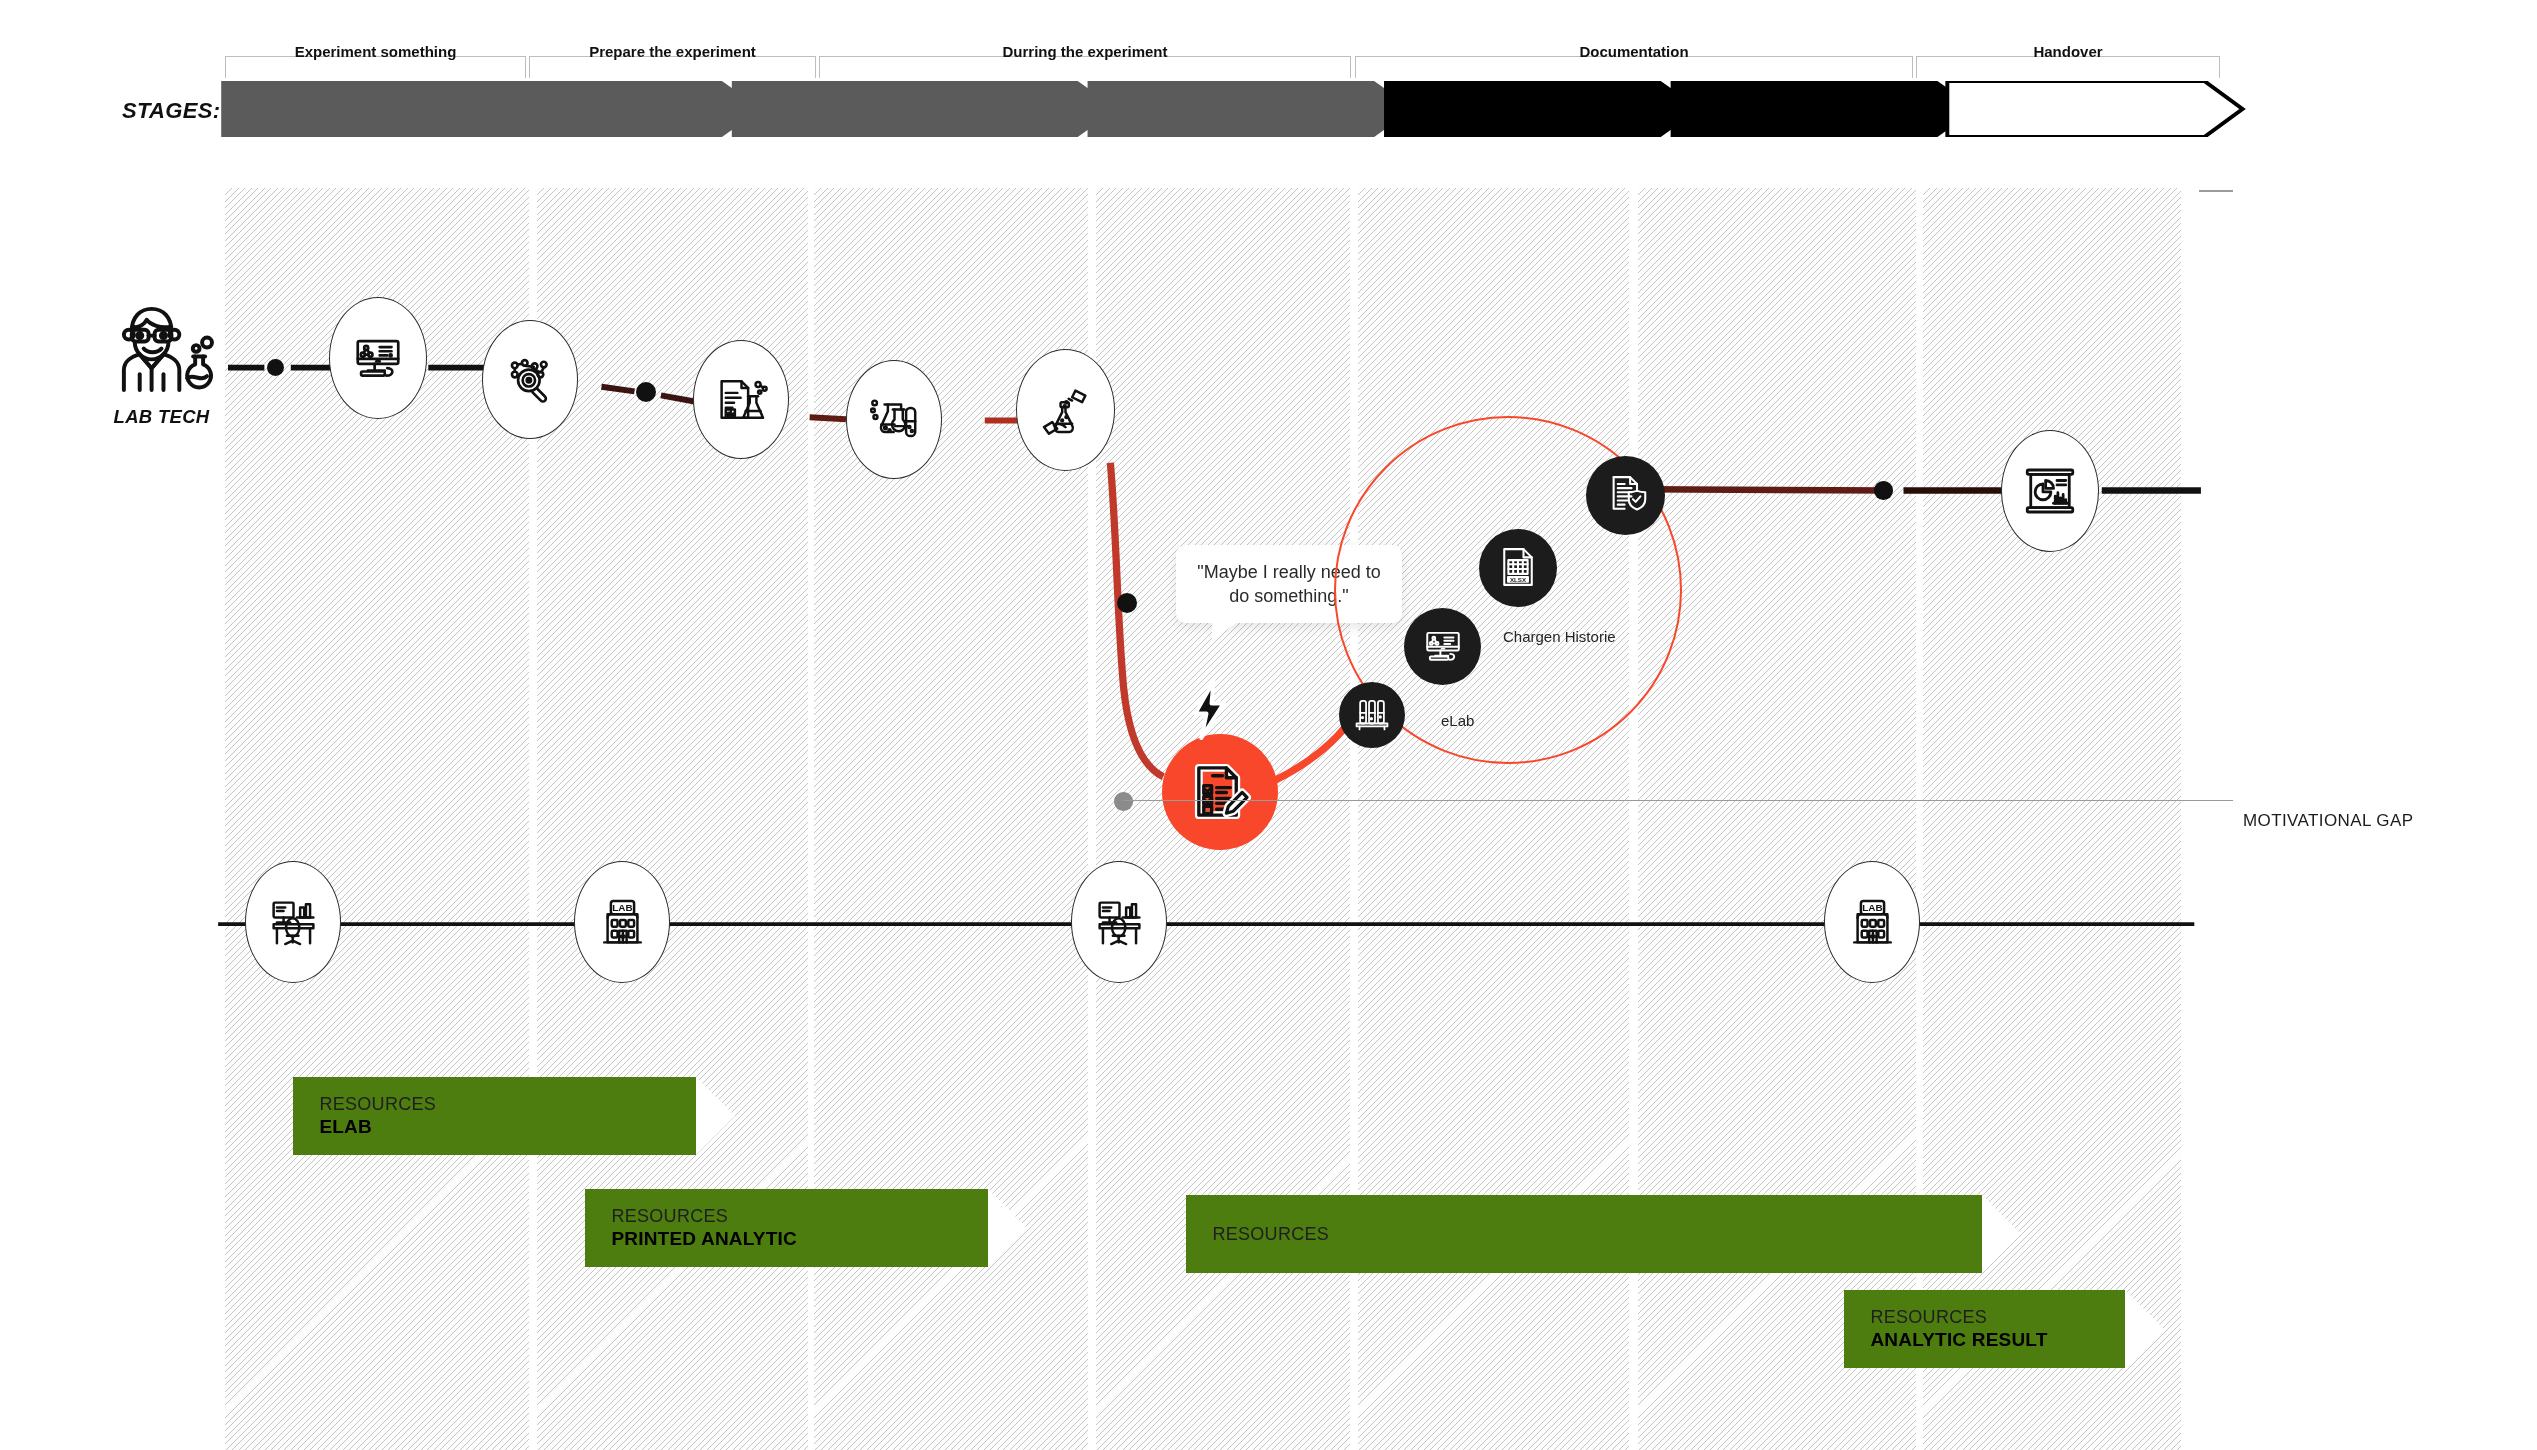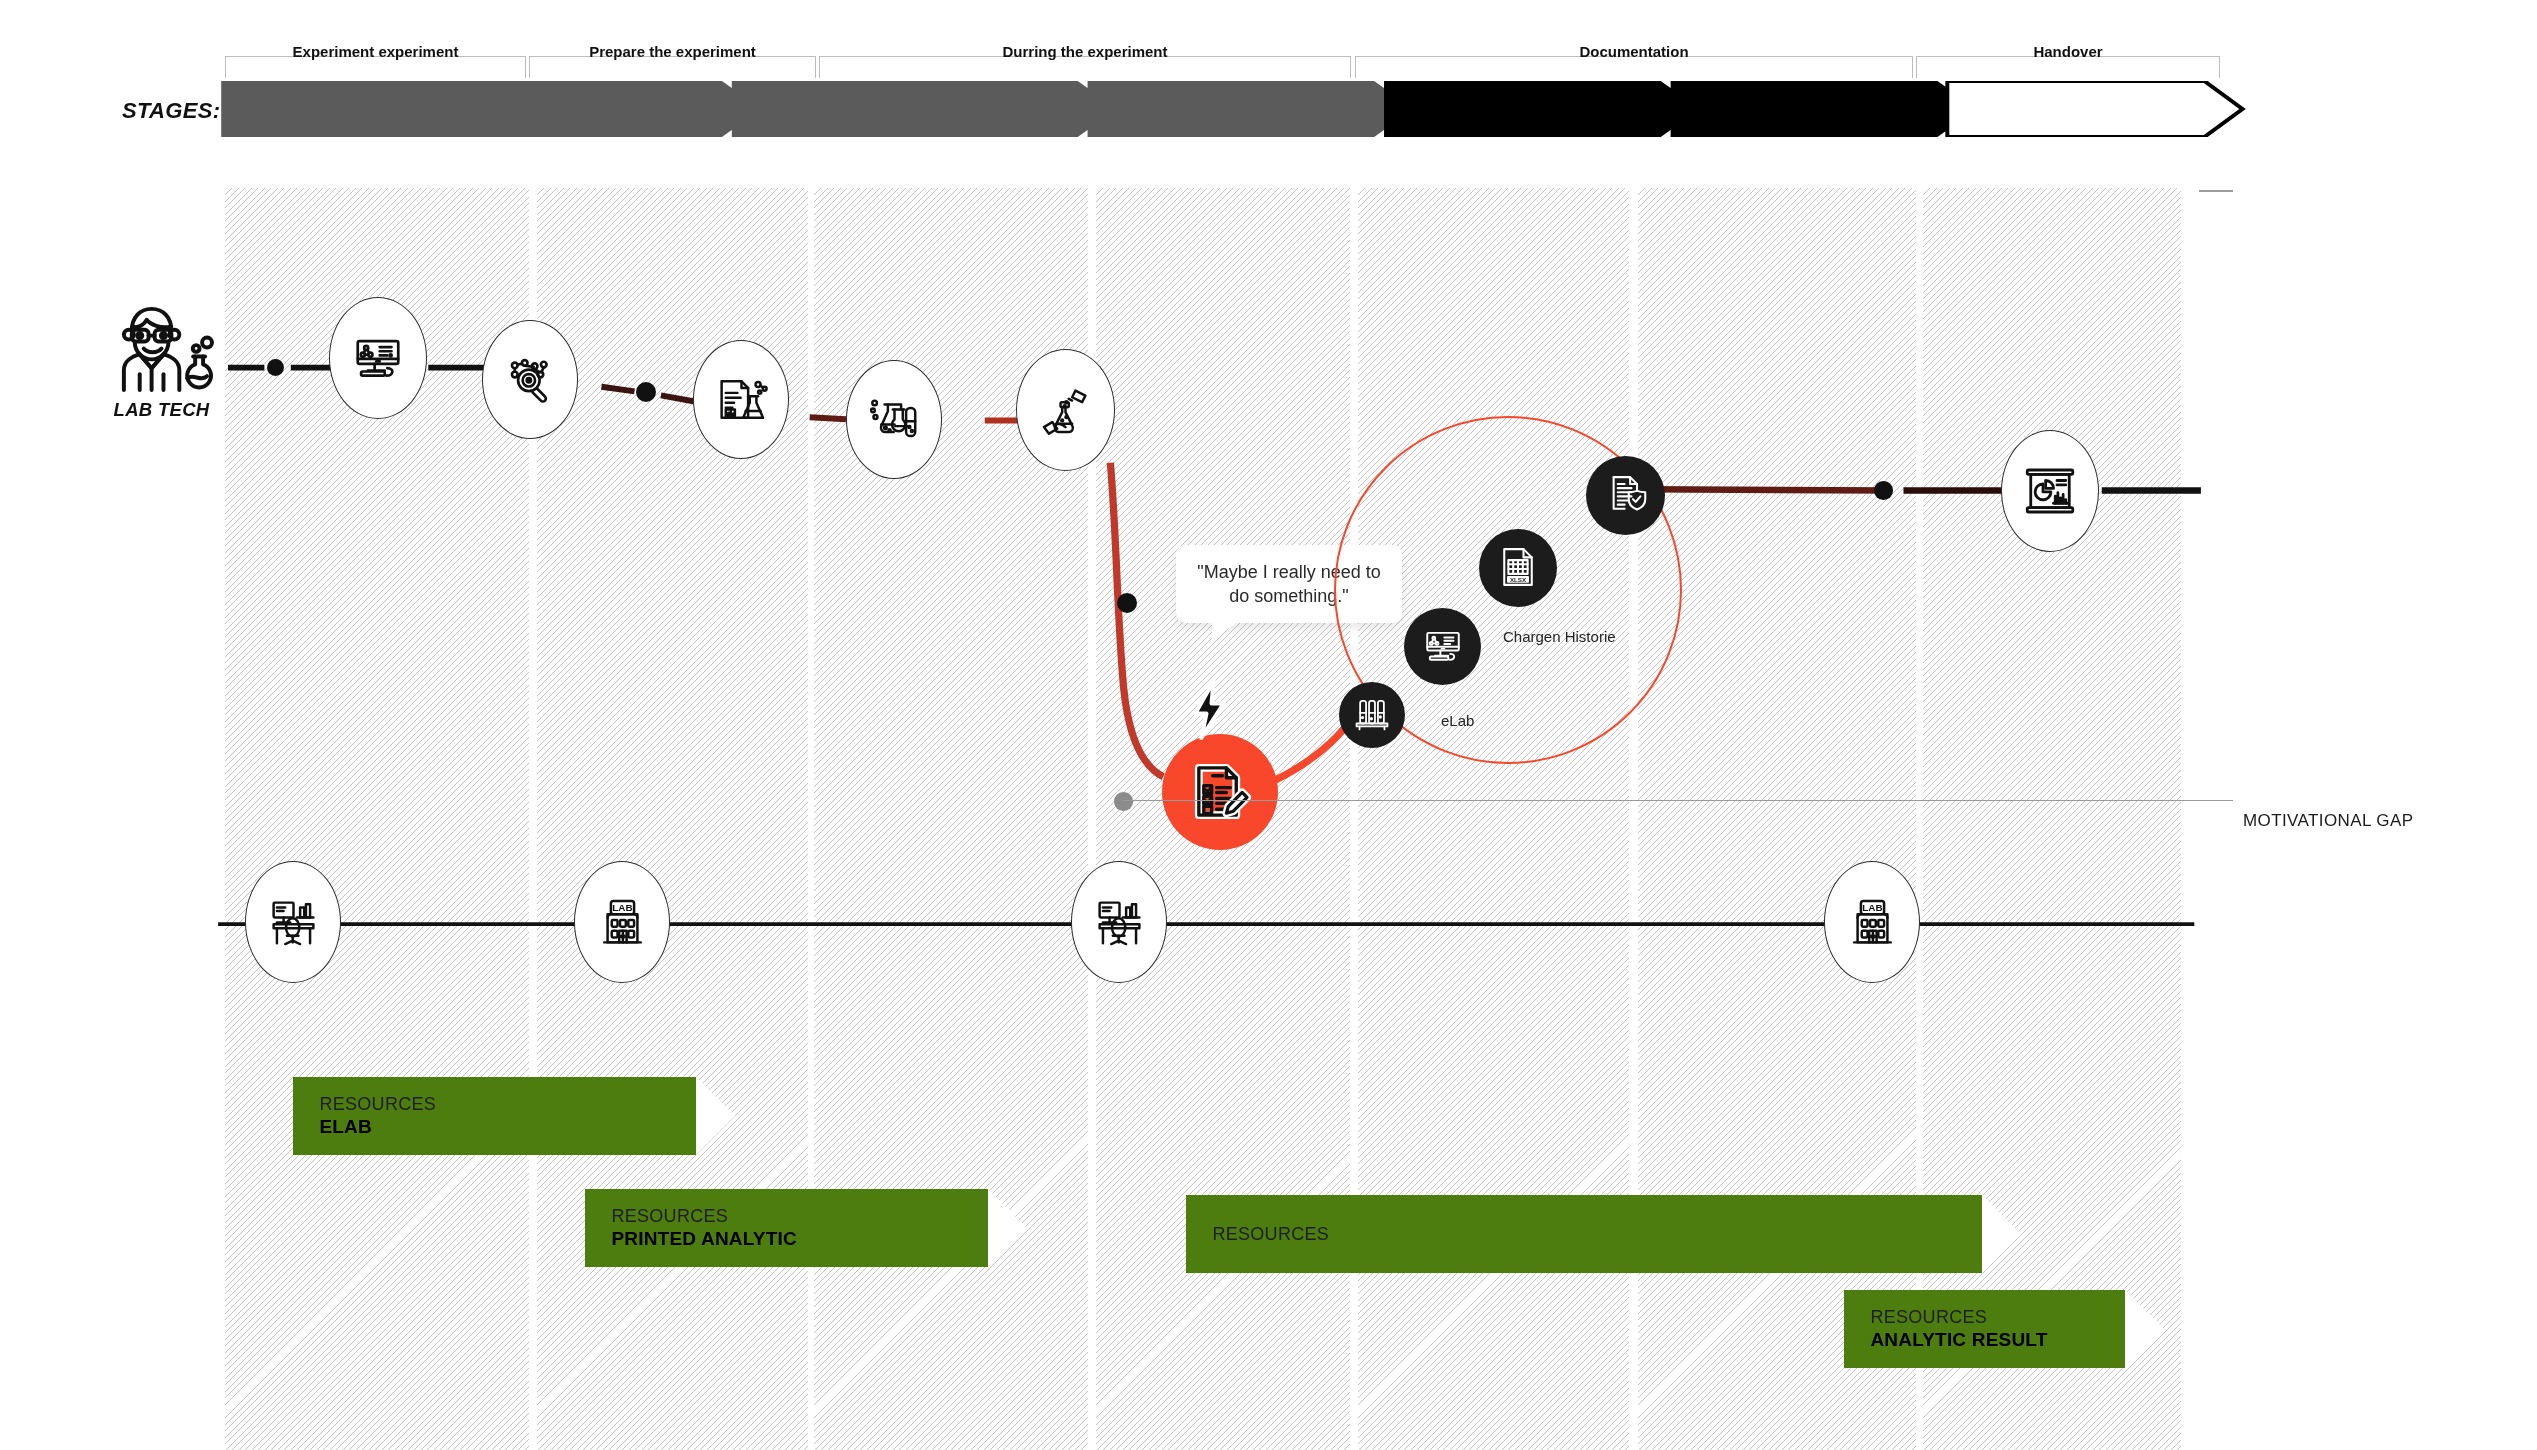--- a/index.html
+++ b/index.html
@@ -31,21 +31,21 @@
   .node svg{display:block;}
   .dark-node{position:absolute;border-radius:50%;background:#1c1c1c;
         display:flex;align-items:center;justify-content:center;}
   .red-node{position:absolute;border-radius:50%;background:#f9472b;
         display:flex;align-items:center;justify-content:center;}
   .dot{position:absolute;border-radius:50%;background:#111;}
   .dot-grey{position:absolute;border-radius:50%;background:#8b8b8b;}
 
   .persona{position:absolute;left:102px;top:297px;width:119px;text-align:center;}
   .persona-name{font-style:italic;font-weight:bold;font-size:18.5px;letter-spacing:0.3px;
-      margin-top:1px;white-space:nowrap;}
+      margin-top:8px;white-space:nowrap;}
 
   
   .bubble{position:absolute;background:#fff;border-radius:9.3px;padding:14.5px 17px;
      box-shadow:0 4px 12px rgba(0,0,0,.10);font-size:18px;line-height:1.35;
      text-align:center;color:#2a2a2a;}
   .bubble:after{content:"";position:absolute;left:36px;bottom:-17px;width:0;height:0;
      border-left:0 solid transparent;border-right:26.4px solid transparent;
      border-top:18.5px solid #fff;}
 
   .tool-ring{position:absolute;border-radius:50%;border:2.6px solid #f9472b;background:transparent;}
@@ -74,21 +74,21 @@
   <div class="hatch-col" style="left:537px;width:271px;"></div>
   <div class="hatch-col" style="left:814px;width:274px;"></div>
   <div class="hatch-col" style="left:1096px;width:254px;"></div>
   <div class="hatch-col" style="left:1358px;width:271px;"></div>
   <div class="hatch-col" style="left:1638px;width:278px;"></div>
   <div class="hatch-col" style="left:1923px;width:258px;"></div>
 
   <div class="stages-label">STAGES:</div>
 
   <div class="brace" style="left:225px;width:301px;"></div>
-  <div class="stage-caption" style="left:225px;width:301px;">Experiment experiment</div>
+  <div class="stage-caption" style="left:225px;width:301px;">Experiment something</div>
 
   <div class="brace" style="left:529px;width:287px;"></div>
   <div class="stage-caption" style="left:529px;width:287px;">Prepare the experiment</div>
 
   <div class="brace" style="left:819px;width:532px;"></div>
   <div class="stage-caption" style="left:819px;width:532px;">Durring the experiment</div>
 
   <div class="brace" style="left:1355px;width:558px;"></div>
   <div class="stage-caption" style="left:1355px;width:558px;">Documentation</div>
 

